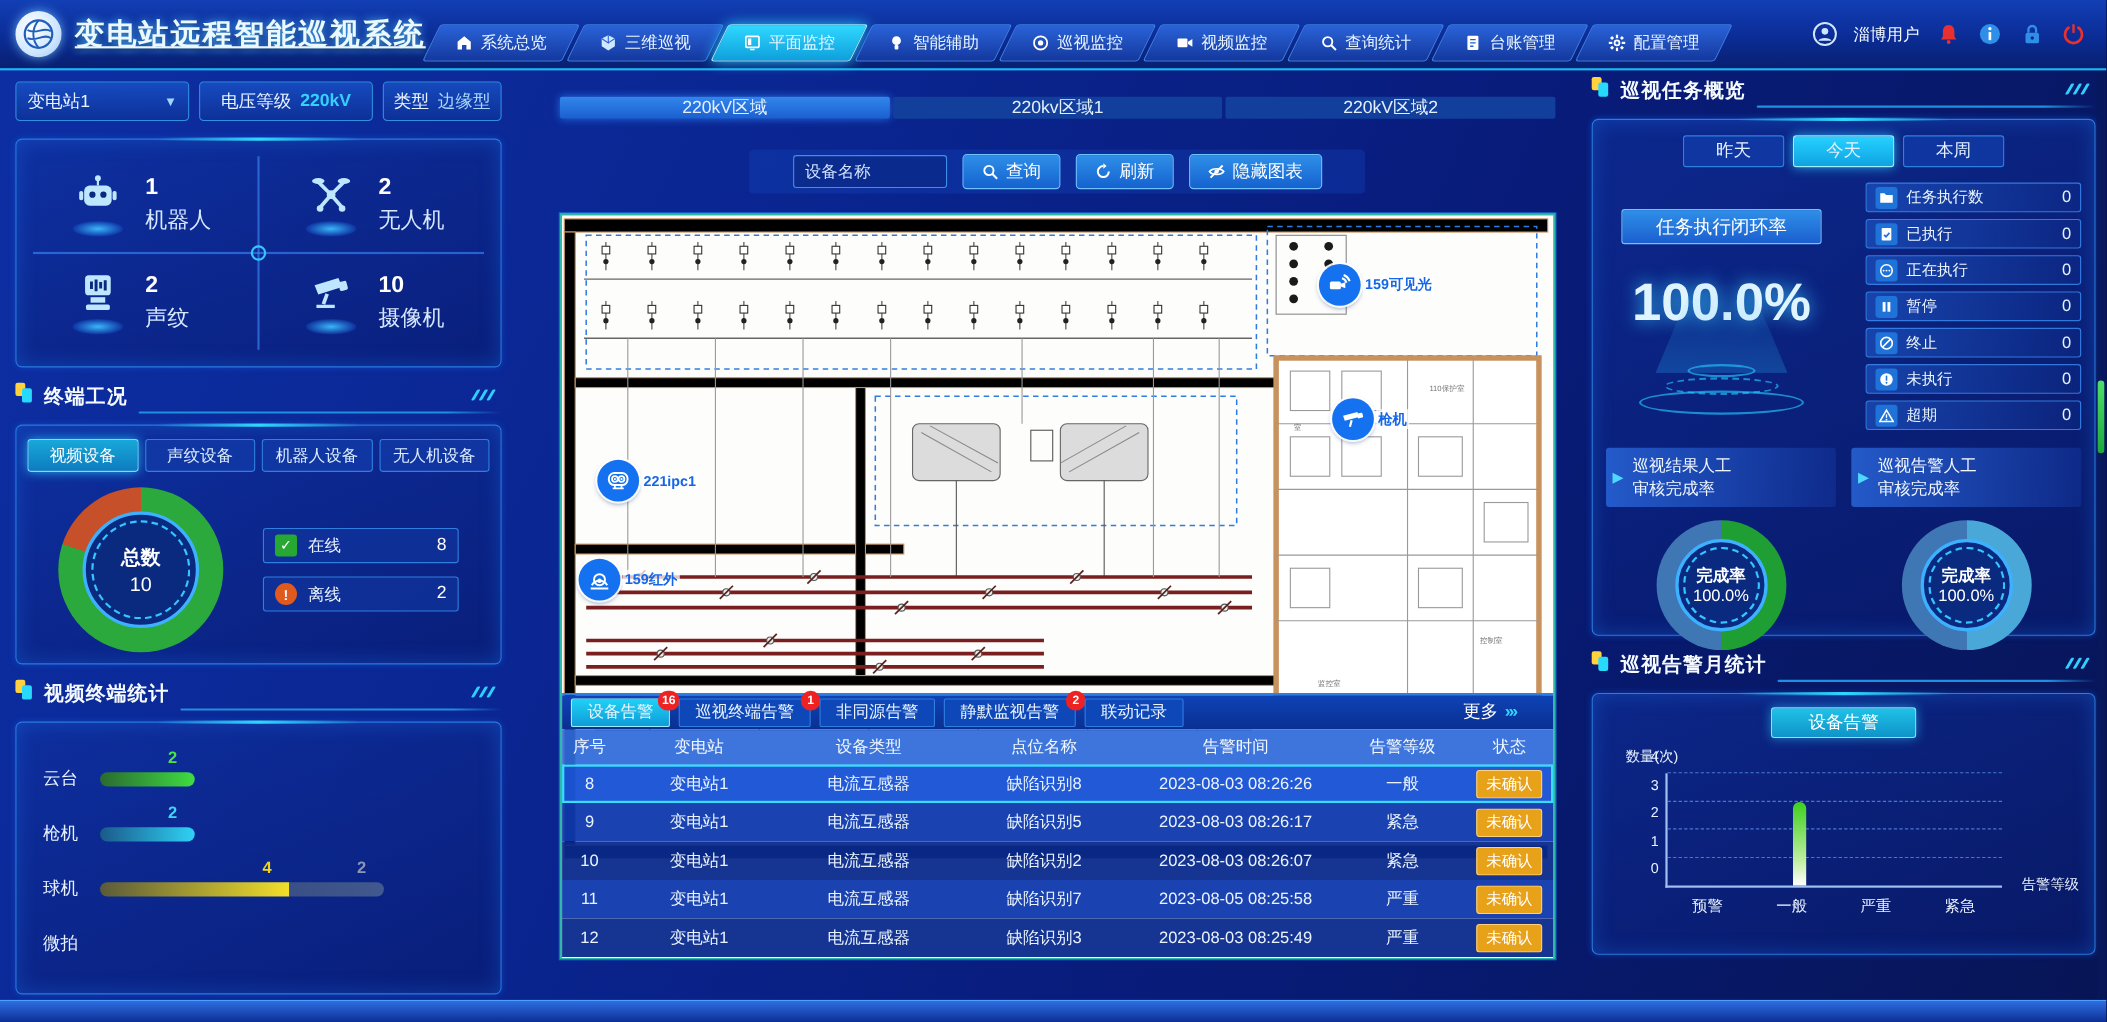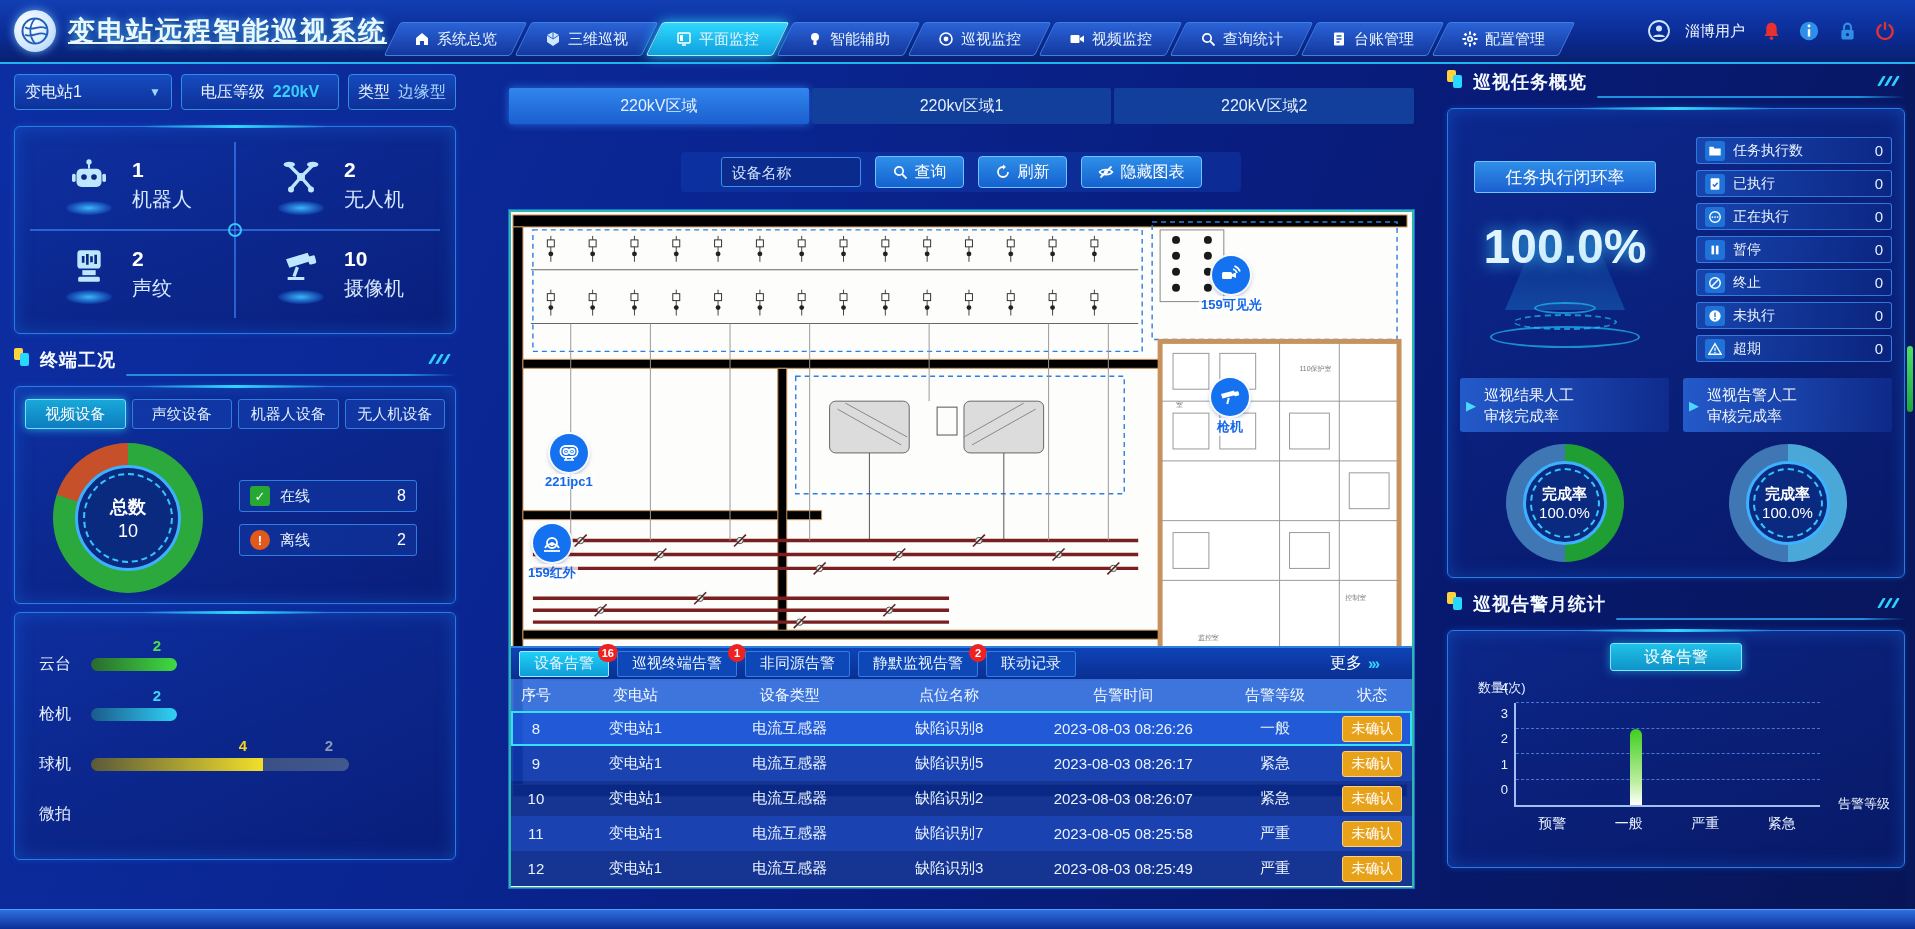--- a/index.html
+++ b/index.html
@@ -106,37 +106,37 @@
   .seg-green .v { color:#4be04e; }
   .seg-cyan { background:linear-gradient(90deg,#1a5a8a,#2fd2f5); width:86px; }
   .seg-cyan .v { color:#3fd6f8; }
   .seg-yellow { background:linear-gradient(90deg,#5a5a3a,#f2df2a); width:172px; border-radius:7px 0 0 7px; }
   .seg-yellow .v { color:#f2d41e; }
   .seg-gray { background:linear-gradient(90deg,#3a4f86,#41598f); width:86px; border-radius:0 7px 7px 0; }
   .seg-gray .v { color:#8a97b8; }
 
   
   .center { position:absolute; left:509px; top:88px; width:905px; }
-  .region-tabs { display:flex; gap:3px; height:36px; }
+  .region-tabs { display:flex; gap:3px; height:20px; }
   .region-tab { flex:1; display:flex; align-items:center; justify-content:center; font-size:16px;
     background:#123f9b; color:#e4f0ff; cursor:pointer; border-radius:2px; }
   .region-tab.active { background:linear-gradient(180deg,#3186ec,#1b5fd0); box-shadow:0 0 8px rgba(50,140,255,.7); }
   .toolbar { margin-top:28px; display:flex; justify-content:center; gap:14px; height:40px; align-items:center;
     background:rgba(20,70,190,.35); border-radius:4px; width:560px; margin-left:172px; padding:0 10px; }
   .tb-input { width:140px; height:30px; background:rgba(10,40,130,.6); border:1px solid #3e8fe8; border-radius:3px;
     color:#eaf4ff; font-size:15px; padding:0 10px; }
   .tb-input::placeholder { color:#cfe2ff; }
   .tb-btn { height:32px; padding:0 16px; display:flex; align-items:center; gap:7px; font-size:16px; color:#fff;
     background:linear-gradient(180deg,#2f8fe8,#1462cf); border:1px solid #6fc4ff; border-radius:4px; cursor:pointer; }
   .tb-btn svg { width:16px; height:16px; }
 
   .diagram { position:relative; margin-top:18px; width:905px; height:678px; background:#fdfdfb;
     border:2px solid #2fb8a8; outline:1px solid #1a6fd0; }
   .diagram svg.plan { position:absolute; inset:0; }
-  .marker { position:absolute; display:flex; flex-direction:column; align-items:center; gap:2px; cursor:pointer; z-index:3; }
+  .marker { position:absolute; display:flex; flex-direction:row; align-items:center; gap:2px; cursor:pointer; z-index:3; }
   .marker-ball { width:38px; height:38px; border-radius:50%; background:#1472f0; display:flex; align-items:center;
     justify-content:center; box-shadow:0 0 0 2px rgba(255,255,255,.9),0 2px 5px rgba(0,40,120,.5); }
   .marker-ball svg { width:24px; height:24px; }
   .marker-lab { font-size:13px; font-weight:bold; color:#1566e8; background:rgba(255,255,255,.75); padding:0 2px; }
 
   .alarm-overlay { position:absolute; left:0; right:0; bottom:0; z-index:5; }
   .alarm-tabbar { height:33px; background:linear-gradient(180deg,#0e43b6,#0a2f92); display:flex; align-items:center;
     gap:8px; padding:0 8px; border-top:2px solid #2f7fe0; }
   .alarm-tab { position:relative; height:26px; padding:0 14px; display:flex; align-items:center; font-size:15px;
     color:#eaf4ff; background:#0d47b8; border:1px solid #2f7fe0; border-radius:2px; cursor:pointer; }
@@ -484,20 +484,31 @@
           </div>
           <div class="leg-row">
             <span class="leg-ic off">!</span>
             <span>离线</span>
             <span class="leg-val">2</span>
           </div>
         </div>
       </div>
     </div>
 
+    <div class="sec-h">
+      <span class="sec-glyph"></span>
+      <span class="sec-title">视频终端统计</span>
+      <span class="sec-line">
+          <span class="sec-ticks">
+            <i></i>
+            <i></i>
+            <i></i>
+          </span>
+        </span>
+    </div>
 
     <div class="panel bars-panel">
       <div class="bar-row">
         <span class="bar-lab">云台</span>
         <span class="bar-track">
             <span class="seg seg-green">
               <span class="v">2</span>
             </span>
           </span>
       </div>
@@ -848,20 +859,25 @@
       <span class="sec-line">
           <span class="sec-ticks">
             <i></i>
             <i></i>
             <i></i>
           </span>
         </span>
     </div>
 
     <div class="panel task-panel">
+      <div class="period-tabs">
+        <div class="period-tab">昨天</div>
+        <div class="period-tab active">今天</div>
+        <div class="period-tab">本周</div>
+      </div>
       <div class="task-body">
         <div class="task-leftcol">
           <div class="closure-lab">任务执行闭环率</div>
           <div class="closure-val">100.0%</div>
           <div class="cone">
               <i></i>
               <i></i>
               <i></i>
             </div>
         </div>

